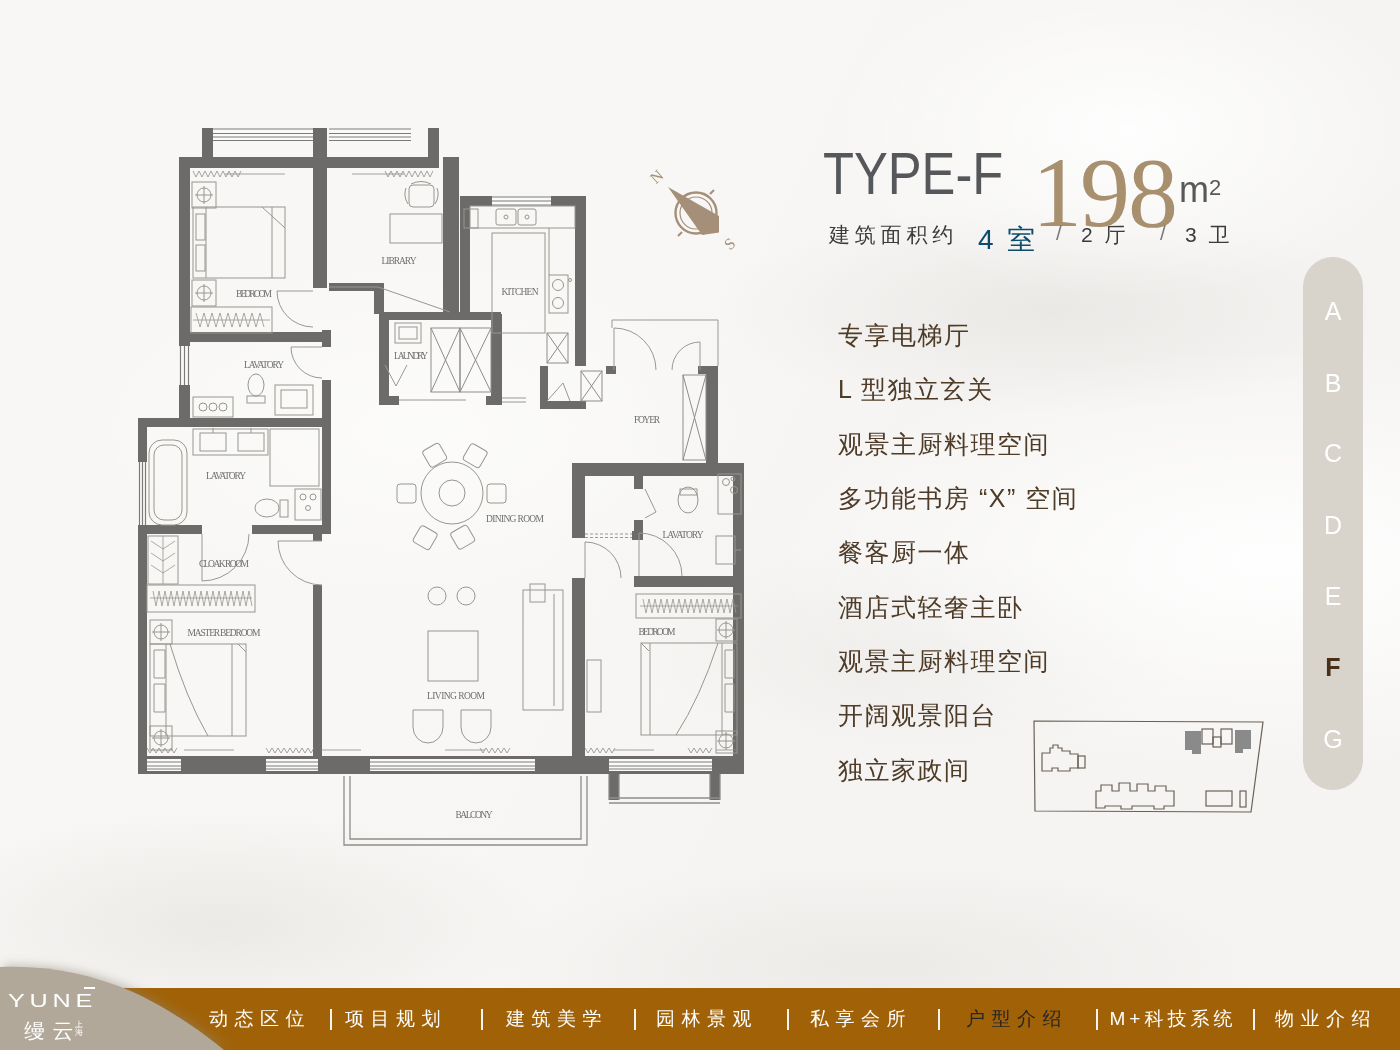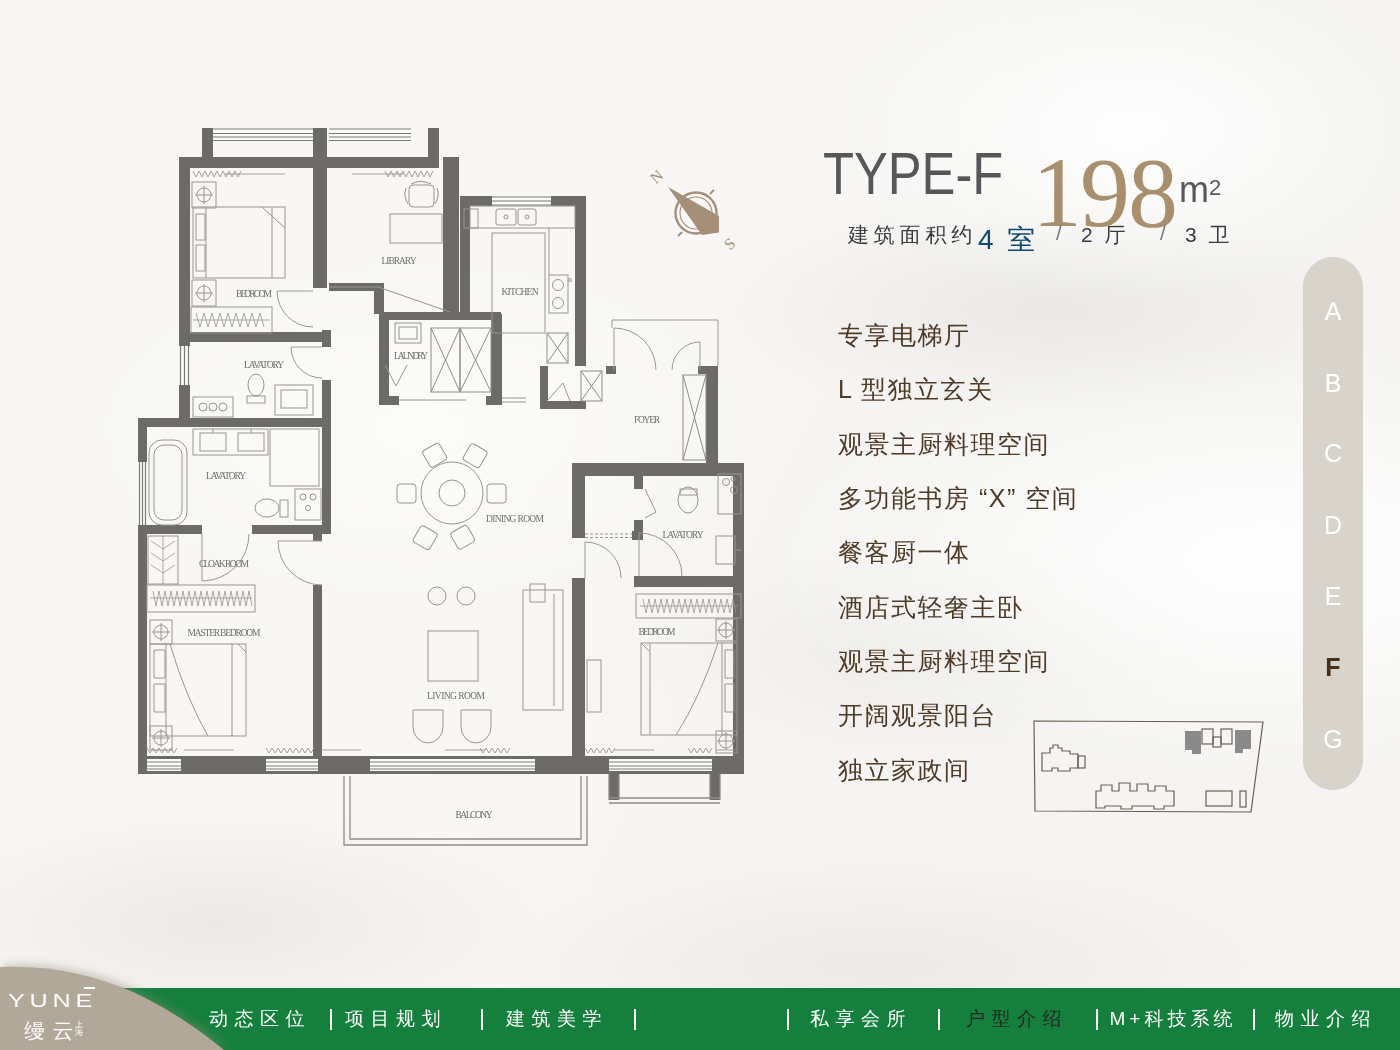--- a/index.html
+++ b/index.html
@@ -4,21 +4,21 @@
 <style>
 html,body{margin:0;padding:0;}
 body{width:1400px;height:1050px;position:relative;overflow:hidden;
  background:#f5f4f2;font-family:"Liberation Sans",sans-serif;}
 .tex{position:absolute;pointer-events:none;}
 #plan{position:absolute;left:0;top:0;}
 .hd{position:absolute;color:#55565a;}
 .feat{position:absolute;left:838px;color:#4e3b28;font-size:25px;letter-spacing:1.5px;white-space:nowrap;}
 .rail{position:absolute;left:1303px;top:257px;width:60px;height:533px;border-radius:30px;background:#d8d3cb;}
 .rail span{position:absolute;left:0;width:60px;text-align:center;color:#ffffff;font-size:25px;}
-.nav{position:absolute;top:988px;left:0;width:1400px;height:62px;background:#15803d;}
+.nav{position:absolute;top:988px;left:0;width:1400px;height:62px;background:#a16207;}
 .nav span.it{position:absolute;top:0;height:62px;line-height:62px;color:#fdfdfc;font-size:19px;letter-spacing:6.5px;white-space:nowrap;transform:translateX(-50%);}
 .nav span.sep{position:absolute;top:21px;width:2px;height:21px;background:#f6f5f2;}
 </style>
 </head>
 <body>
 
 <div class="tex" style="left:0;top:0;width:1400px;height:1050px;
  background:
   radial-gradient(ellipse 430px 240px at 1130px 130px, rgba(255,255,255,.9), rgba(255,255,255,0) 70%),
   radial-gradient(ellipse 480px 150px at 1050px 310px, rgba(209,206,202,.3), rgba(209,206,202,0) 70%),
@@ -306,21 +306,21 @@
 </g>
 <g fill="#8a8a8a">
 <polygon points="1185,731 1201,731 1201,754 1192,754 1192,750 1185,750"></polygon>
 <polygon points="1235,730 1251,730 1251,749 1243,749 1243,753 1235,753"></polygon>
 </g>
 </svg>
 
 <div class="hd" id="typef" style="left:823px;top:139px;font-size:60px;letter-spacing:0px;transform:scaleX(.845);transform-origin:left top;color:#56575b;">TYPE-F</div>
 <div class="hd" id="n198" style="left:1032px;top:110px;font-family:'Liberation Serif',serif;font-size:100px;letter-spacing:-2px;color:#a8906f;margin-top:25px;">198</div>
 <div class="hd" id="m2" style="left:1179px;top:169px;font-size:36px;color:#58585a;">m<span style="font-size:22px;vertical-align:7px;">2</span></div>
-<div class="hd" id="sub" style="left:829px;top:221px;font-size:21px;letter-spacing:4.8px;color:#3b3b3b;width:420px;margin-left:19px;">建筑面积约</div>
+<div class="hd" id="sub" style="left:829px;top:221px;font-size:21px;letter-spacing:4.8px;color:#3b3b3b;width:420px;">建筑面积约</div>
 <div class="hd" style="left:978px;top:221px;font-size:28px;letter-spacing:3px;color:#0c4a6e;">4 室</div>
 <div class="hd" style="left:1056px;top:221px;font-size:21px;color:#7a7a7a;">/</div>
 <div class="hd" style="left:1081px;top:221px;font-size:21px;letter-spacing:3px;color:#3b3b3b;">2 厅</div>
 <div class="hd" style="left:1160px;top:221px;font-size:21px;color:#7a7a7a;">/</div>
 <div class="hd" style="left:1185px;top:221px;font-size:21px;letter-spacing:3px;color:#3b3b3b;">3 卫</div>
 
 <div class="feat" style="top:319px;">专享电梯厅</div>
 <div class="feat" style="top:373px;text-align:center;">L 型独立玄关</div>
 <div class="feat" style="top:428px;">观景主厨料理空间</div>
 <div class="feat" style="top:482px;">多功能书房 “X” 空间</div>
@@ -340,20 +340,21 @@
 <span style="top:468px;">G</span>
 </div>
 
 <div class="nav" id="navbar">
 <span class="it" style="left:260px;">动态区位</span>
 <span class="sep" style="left:330px;"></span>
 <span class="it" style="left:396px;">项目规划</span>
 <span class="sep" style="left:481px;"></span>
 <span class="it" style="left:557px;">建筑美学</span>
 <span class="sep" style="left:634px;"></span>
+<span class="it" style="left:707px;">园林景观</span>
 <span class="sep" style="left:787px;"></span>
 <span class="it" style="left:861px;">私享会所</span>
 <span class="sep" style="left:938px;"></span>
 <span class="it" style="left:1017px;color:#262626;font-weight:normal;">户型介绍</span>
 <span class="sep" style="left:1096px;"></span>
 <span class="it" style="left:1173px;letter-spacing:4px;">M+科技系统</span>
 <span class="sep" style="left:1253px;"></span>
 <span class="it" style="left:1326px;">物业介绍</span>
 </div>
 

